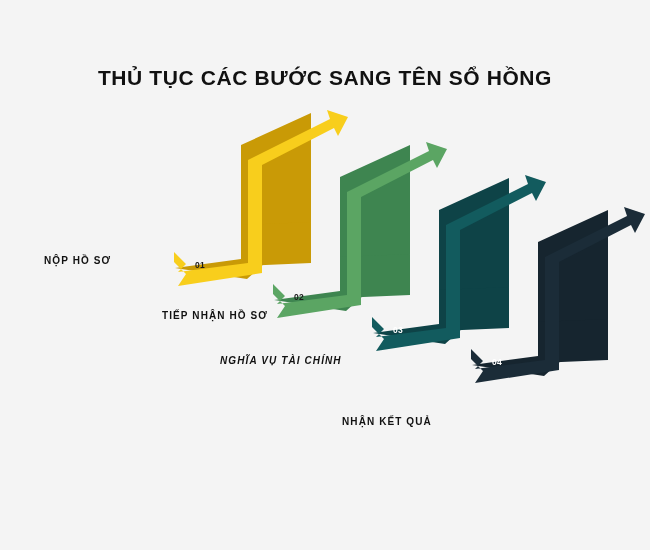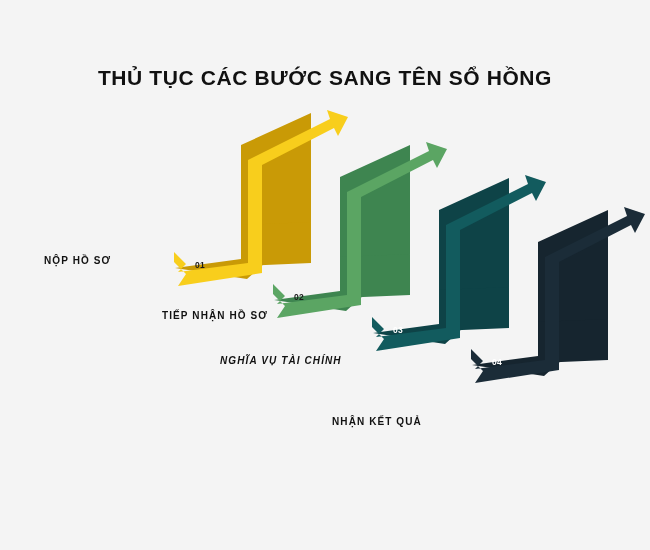--- a/index.html
+++ b/index.html
@@ -90,16 +90,16 @@
           <path d="M 174 252 L 186 264 L 178 272 L 248 263 L 248 160 L 330 119 L 327 110 L 348 117 L 338 136 L 334 128 L 262 165 L 262 273 L 178 286 L 186 274 L 174 262 Z" fill="#1b2c38"></path>
           <text x="195" y="268" class="badge-text" fill="#ffffff">04</text>
         </g>
       </g>
   </svg>
 
   <div id="labels-layer">
       <div class="step-label" style="left: 44px; top: 255px;">NỘP HỒ SƠ</div>
       <div class="step-label" style="left: 114px; top: 310px; margin-left: 48px;">TIẾP NHẬN HỒ SƠ</div>
       <div class="step-label" style="left: 220px; top: 355px; font-style: italic;">NGHĨA VỤ TÀI CHÍNH</div>
-      <div class="step-label" style="left: 332px; top: 416px;">NHẬN KẾT QUẢ</div>
+      <div class="step-label" style="left: 342px; top: 416px;">NHẬN KẾT QUẢ</div>
     </div>
 
 </div>
 
 </body></html>

